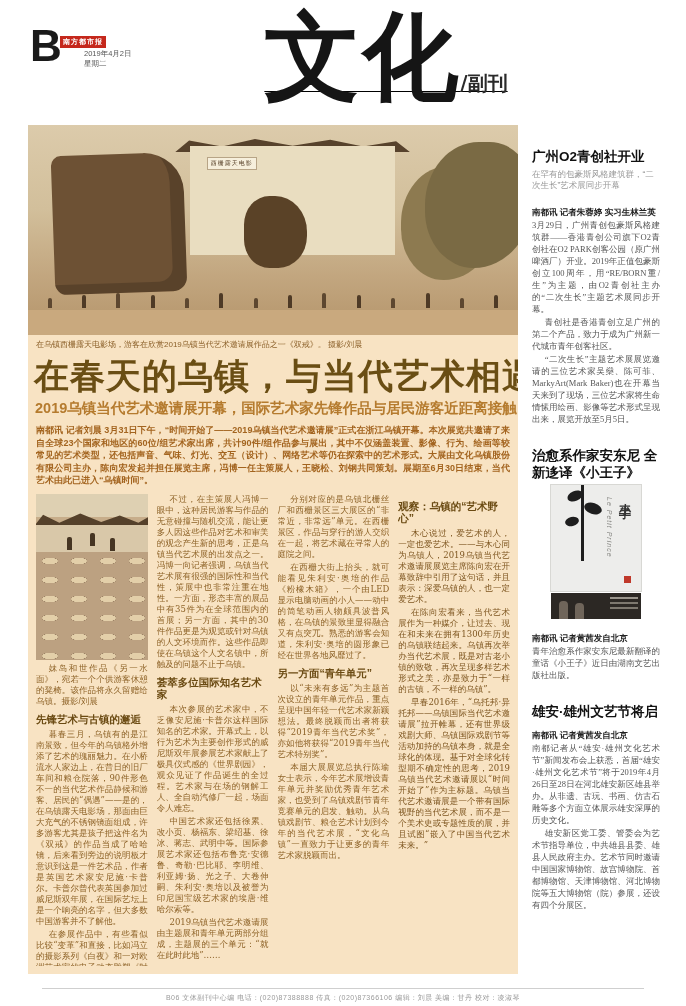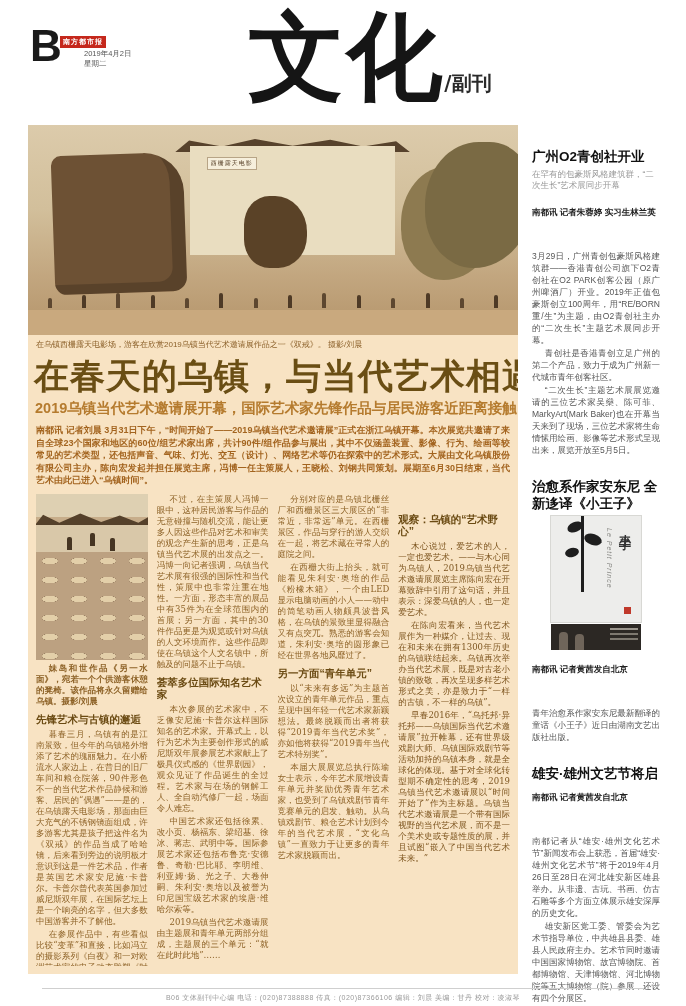--- a/index.html
+++ b/index.html
@@ -5,21 +5,21 @@
   html,body{margin:0;padding:0;background:#e9e9e9;}
   .page{position:relative;width:686px;height:1006px;background:#ffffff;margin:0 auto;overflow:hidden;
         font-family:"Liberation Sans",sans-serif;-webkit-font-smoothing:antialiased;}
   
   .masthead{position:absolute;left:0;top:0;width:100%;height:125px;}
   .section-letter{position:absolute;left:30px;top:24px;font-size:44px;font-weight:900;color:#1a1a1a;line-height:1;}
   .mast-info{position:absolute;left:60px;top:30px;}
   .paper-badge{display:inline-block;background:#c5281c;color:#fff;font-size:7px;font-weight:700;
                padding:1px 3px;letter-spacing:1px;}
   .mast-date,.mast-weekday{font-size:7.5px;color:#555;line-height:9px;margin-top:1px;padding-left:24px;}
-  .page-title-wrap{position:absolute;left:210px;top:2px;width:320px;text-align:center;white-space:nowrap;}
+  .page-title-wrap{position:absolute;left:226px;top:2px;width:320px;text-align:center;white-space:nowrap;text-decoration:underline;}
   .page-title{font-family:"DejaVu Serif","Liberation Serif",serif;font-size:96px;font-weight:900;color:#151515;
               letter-spacing:2px;line-height:110px;}
   .page-subtitle{font-family:"DejaVu Serif","Liberation Serif",serif;font-size:20px;font-weight:700;color:#2a2a2a;}
   
   .main-panel{position:absolute;left:28px;top:125px;width:490px;height:849px;background:#f8e3c3;overflow:hidden;}
   
   .hero-photo{position:relative;width:490px;height:210px;overflow:hidden;
               background:linear-gradient(180deg,#dccbab 0%,#d2bf9b 40%,#c2a67f 72%,#b4946a 100%);}
   .hp-building{position:absolute;left:33%;top:10%;width:42%;height:52%;background:#e9ddc0;}
   .hp-roof{position:absolute;left:30%;top:6%;width:48%;height:7%;background:#57422c;
@@ -44,41 +44,41 @@
             padding:4px 6px 0 6px;white-space:nowrap;}
   .subheadline{font-size:14.5px;font-weight:700;color:#b57b2e;padding:3px 7px 0 7px;white-space:nowrap;}
   .lead{font-size:9px;font-weight:700;color:#a3641f;line-height:12.5px;text-align:justify;
         padding:6px 8px 0 8px;}
   
   .columns{display:flex;gap:9px;padding:7px 8px 0 8px;height:472px;overflow:hidden;}
   .col{flex:1 1 0;overflow:hidden;font-family:"DejaVu Serif","Liberation Serif",serif;}
   .col p{margin:0 0 2px 0;font-size:8.5px;line-height:11px;color:#8d6227;text-align:justify;text-indent:1.5em;}
   .sec-head{font-family:"Liberation Sans",sans-serif;font-size:10.5px;font-weight:800;color:#6a4a12;
             margin:6px 0 4px 0;line-height:12px;}
-  .sec-head.first{margin-top:19px;}
+  .sec-head.first{margin-top:6px;}
   .col-observe p{color:#7d551f;}
   
   .inline-photo{position:relative;width:100%;height:166px;overflow:hidden;background:#c7ad8a;margin-bottom:3px;}
   .ip-sky{position:absolute;top:0;left:0;right:0;height:14%;background:#ded0b2;}
   .ip-roof{position:absolute;top:12%;left:-2%;right:-2%;height:8%;background:#55412b;
            clip-path:polygon(0 100%,8% 10%,22% 70%,40% 0,58% 65%,74% 15%,90% 70%,100% 20%,100% 100%);}
   .ip-wall{position:absolute;top:19%;left:0;right:0;height:16%;background:#d9c8a9;}
   .ip-discs{position:absolute;top:35%;bottom:0;left:0;right:0;background-color:#bca181;
             background-image:radial-gradient(ellipse 11px 4.5px at 14px 9px,#e3cfa9 68%,rgba(60,40,20,.3) 74%,transparent 78%);
             background-size:29px 19px;}
   .ip-person{position:absolute;width:5px;height:13px;background:#463523;border-radius:2px 2px 0 0;}
-  .inline-caption{font-family:"Liberation Sans",sans-serif;font-size:7.5px;font-weight:700;color:#8a5f28;
+  .inline-caption{font-family:"Liberation Sans",sans-serif;font-size:7.5px;font-weight:400;color:#8a5f28;
                   line-height:9.5px;margin:0 0 4px 0;text-align:justify;}
   
   .sidebar{position:absolute;left:532px;top:148px;width:128px;}
   .sb-article{margin-bottom:22px;}
   .sb-title{font-size:13.5px;font-weight:800;color:#111;line-height:17px;margin:0 0 4px 0;}
   .sb-dek{font-size:8.5px;color:#999;line-height:11px;margin:0 0 10px 0;}
   .sb-byline{font-size:8.5px;font-weight:800;color:#222;line-height:11px;display:inline;}
-  .sb-body{font-family:Liberation Sans, sans-serif;margin-top:31px;}
+  .sb-body{font-family:Liberation Serif, serif;}
   .sb-body p{font-size:8.5px;color:#555;line-height:12px;text-align:justify;text-indent:1.5em;margin:0 0 1px 0;}
   .sb-body p:first-child{text-indent:0;}
   
   .book{width:90px;margin:4px auto 8px auto;}
   .book-cover{position:relative;width:90px;height:106px;background:#ededeb;box-shadow:0 0 0 1px #d8d8d4;overflow:hidden;}
   .bc-stem{position:absolute;left:30px;top:-2px;width:3px;height:78px;background:#1e1e1e;}
   .bc-leaf1{position:absolute;left:16px;top:6px;width:16px;height:10px;background:#1e1e1e;border-radius:50% 50% 50% 50%;transform:rotate(-24deg);}
   .bc-leaf2{position:absolute;left:33px;top:18px;width:18px;height:11px;background:#1e1e1e;border-radius:50%;transform:rotate(18deg);}
   .bc-leaf3{position:absolute;left:14px;top:32px;width:14px;height:9px;background:#1e1e1e;border-radius:50%;transform:rotate(-12deg);}
   .bc-cn{position:absolute;right:8px;top:8px;writing-mode:vertical-rl;font-size:12px;font-weight:700;color:#333;letter-spacing:3px;}

